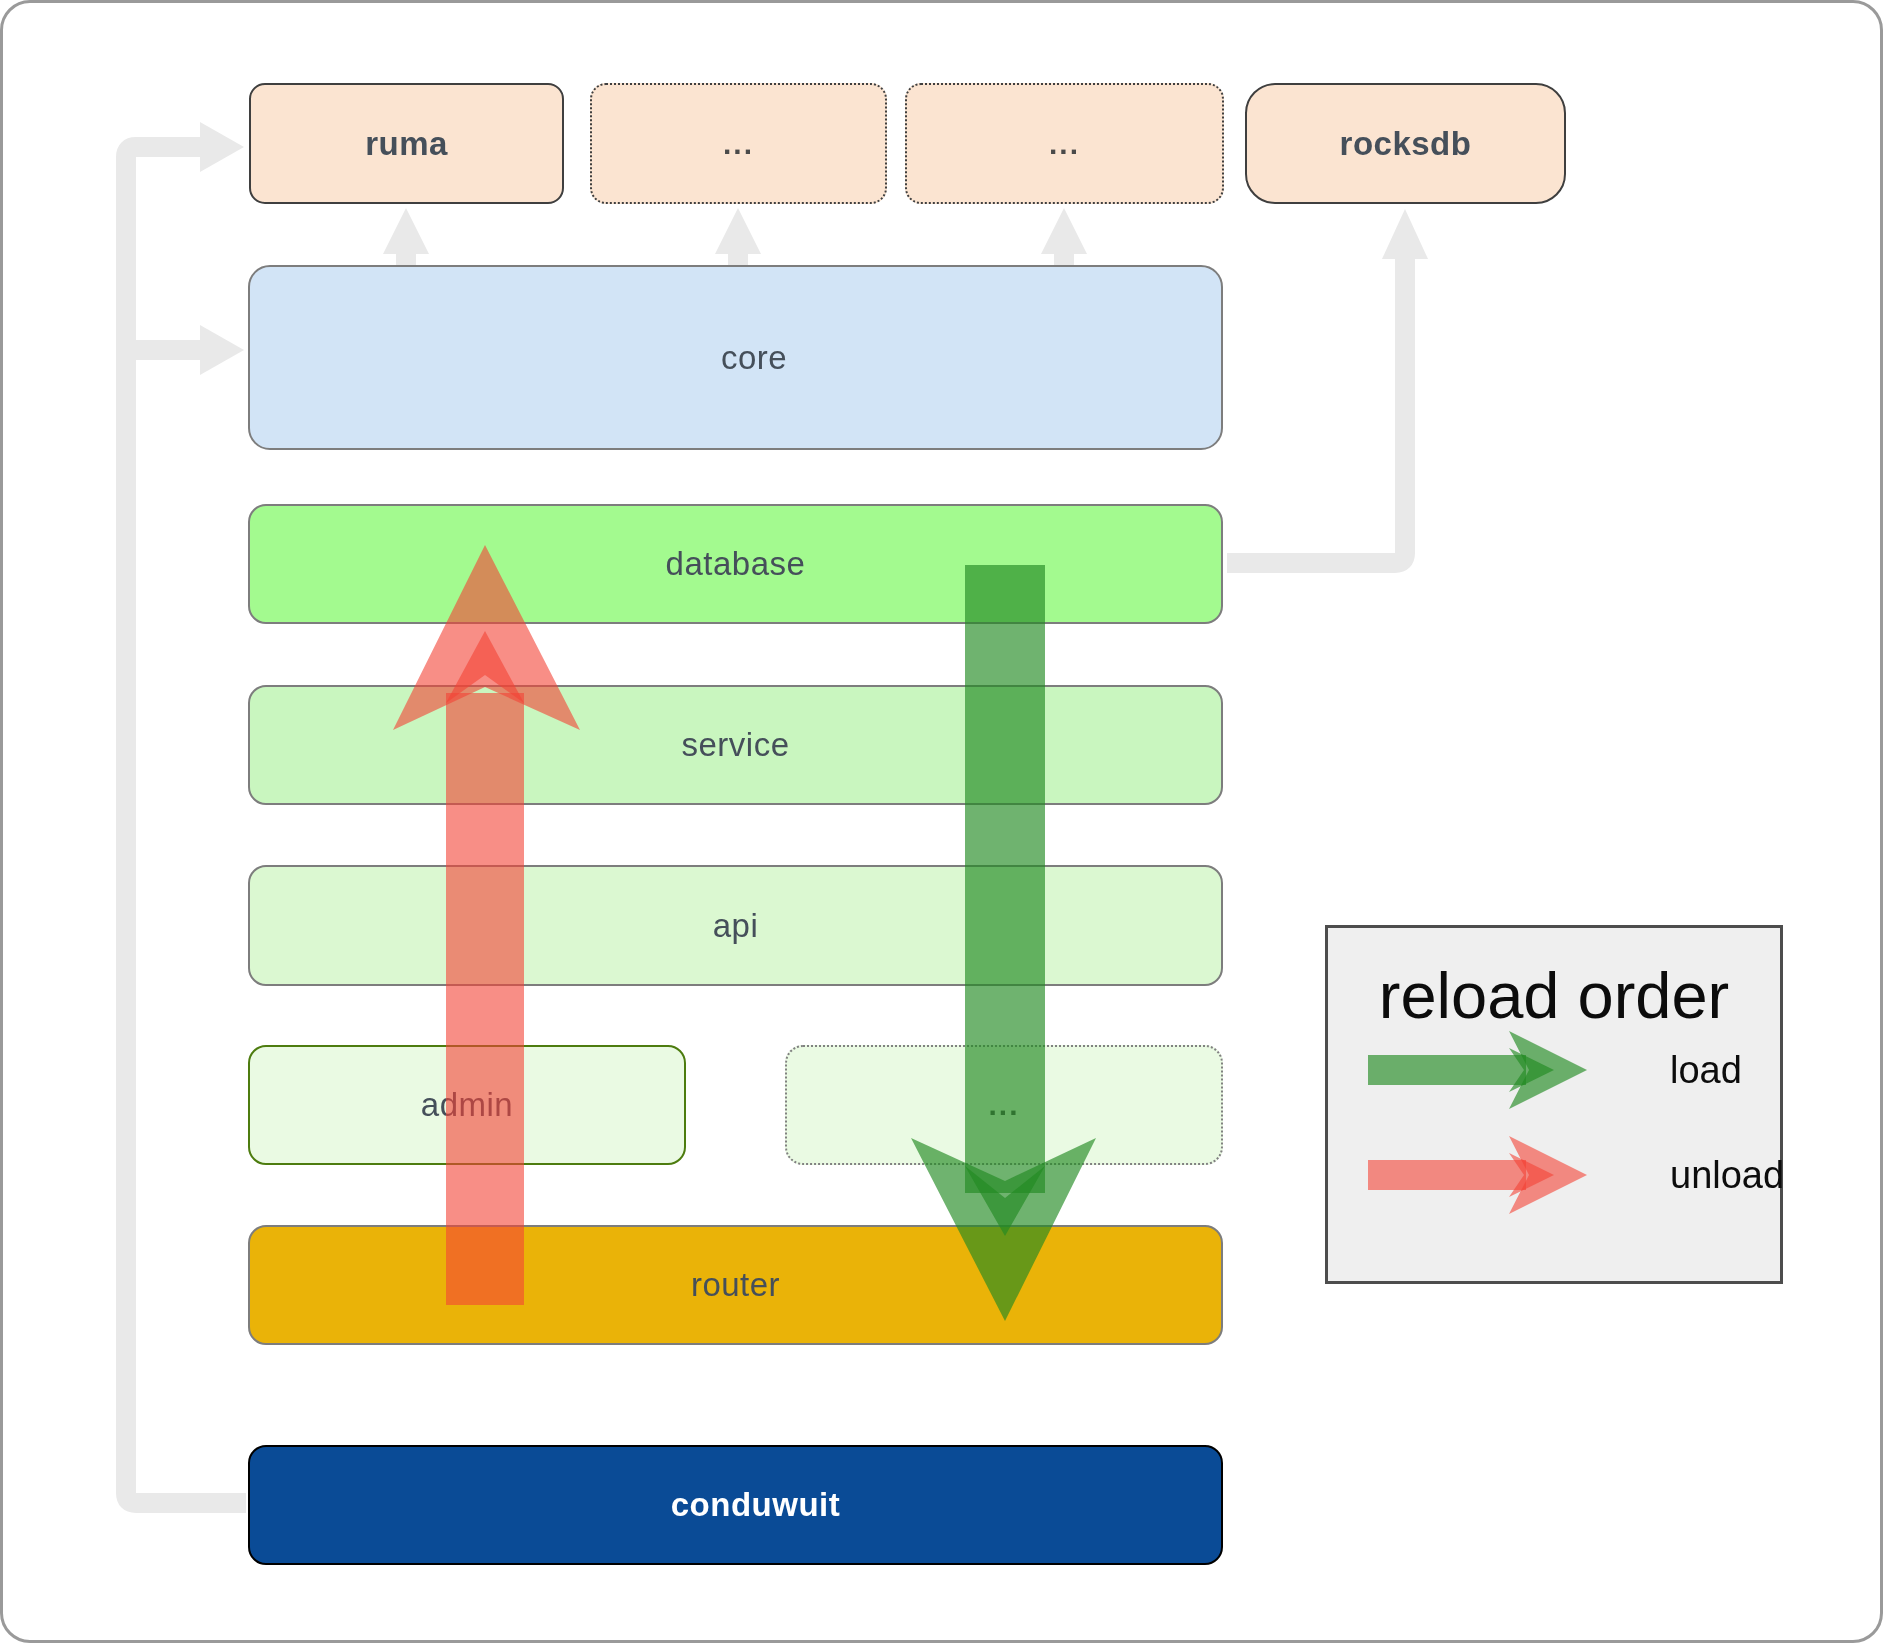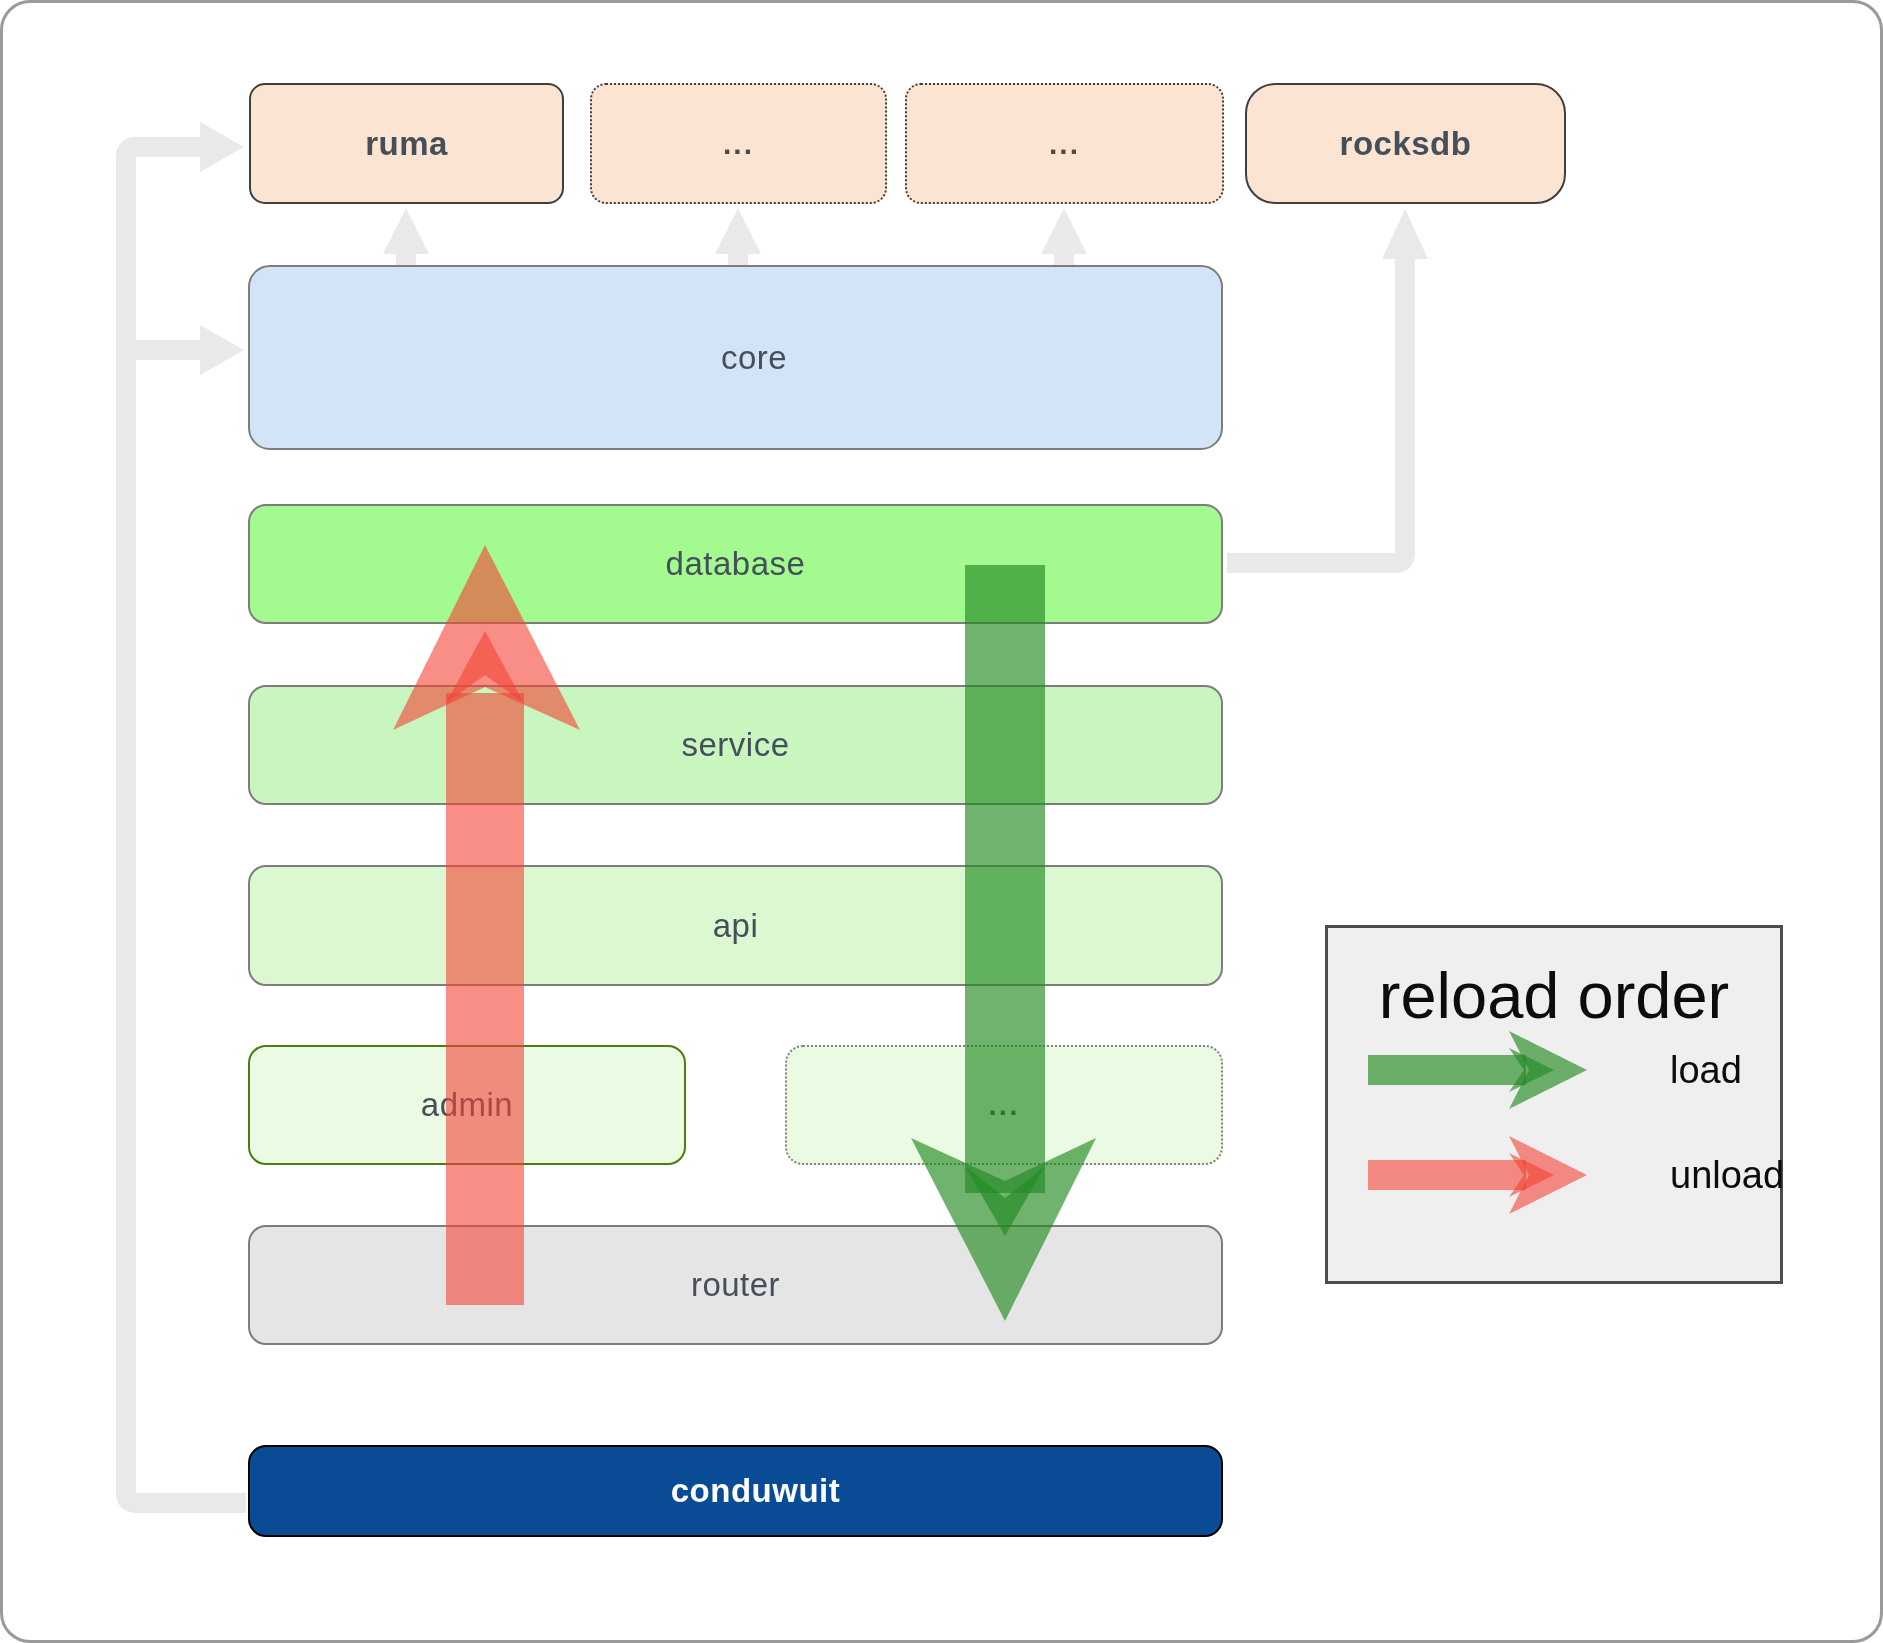--- a/index.html
+++ b/index.html
@@ -26,21 +26,21 @@
     z-index:2;
     letter-spacing:0.5px;
   }
   .box.toprow{border-radius:16px;font-weight:600;}
   .f-peach{background:var(--c-peach);}
   .f-blue{background:var(--c-blue);padding-left:37px;}
   .f-green-bright{background:var(--c-green_bright);}
   .f-green-mid{background:var(--c-green_mid);}
   .f-green-light{background:var(--c-green_light);}
   .f-green-pale{background:var(--c-green_pale);}
-  .f-white{background:#e5e5e5;}
+  .f-white{background:#eab308;}
   .f-navy{background:var(--c-navy);}
   .b-solid-dark{border:2.5px solid var(--c-border_dark);}
   .b-dotted-dark{border:2.5px dotted var(--c-border_dark);}
   .b-gray{border:2px solid var(--c-border_gray);}
   .b-gray-light{border:2px solid #4d7c0f;}
   .b-dotted-gray{border:2.5px dotted #818181;}
   .b-black{border:2.5px solid #000000;}
   .dots{font-weight:700;font-size:30px;color:#4a4a4a;letter-spacing:2px;}
   .app-label{color:#ffffff;font-weight:700;font-size:33px;}
   #legend{
@@ -118,21 +118,21 @@
     <span>admin</span>
   </div>
   <div class="box f-green-pale b-dotted-gray" style="left:782px;top:1042px;width:438px;height:120px;">
     <span class="dots">...</span>
   </div>
 
   <div class="box f-white b-gray" style="left:245px;top:1222px;width:975px;height:120px;">
     <span>router</span>
   </div>
 
-  <div class="box f-navy b-black" style="left:245px;top:1442px;width:975px;height:92px;padding-left:40px;">
+  <div class="box f-navy b-black" style="left:245px;top:1442px;width:975px;height:120px;padding-left:40px;">
     <span class="app-label">conduwuit</span>
   </div>
 
   <svg id="arrow-layer" class="layer" width="1883" height="1643" viewBox="0 0 1883 1643">
 
     <g>
       <rect x="443" y="690" width="78" height="612" style="fill:var(--c-unload_arrow)"></rect>
       <polygon points="482,542 577,727 482,684 390,727" style="fill:var(--c-unload_arrow)"></polygon>
       <polygon points="482,628 521,700 482,672 443,700" style="fill:var(--c-unload_arrow)"></polygon>
     </g>

